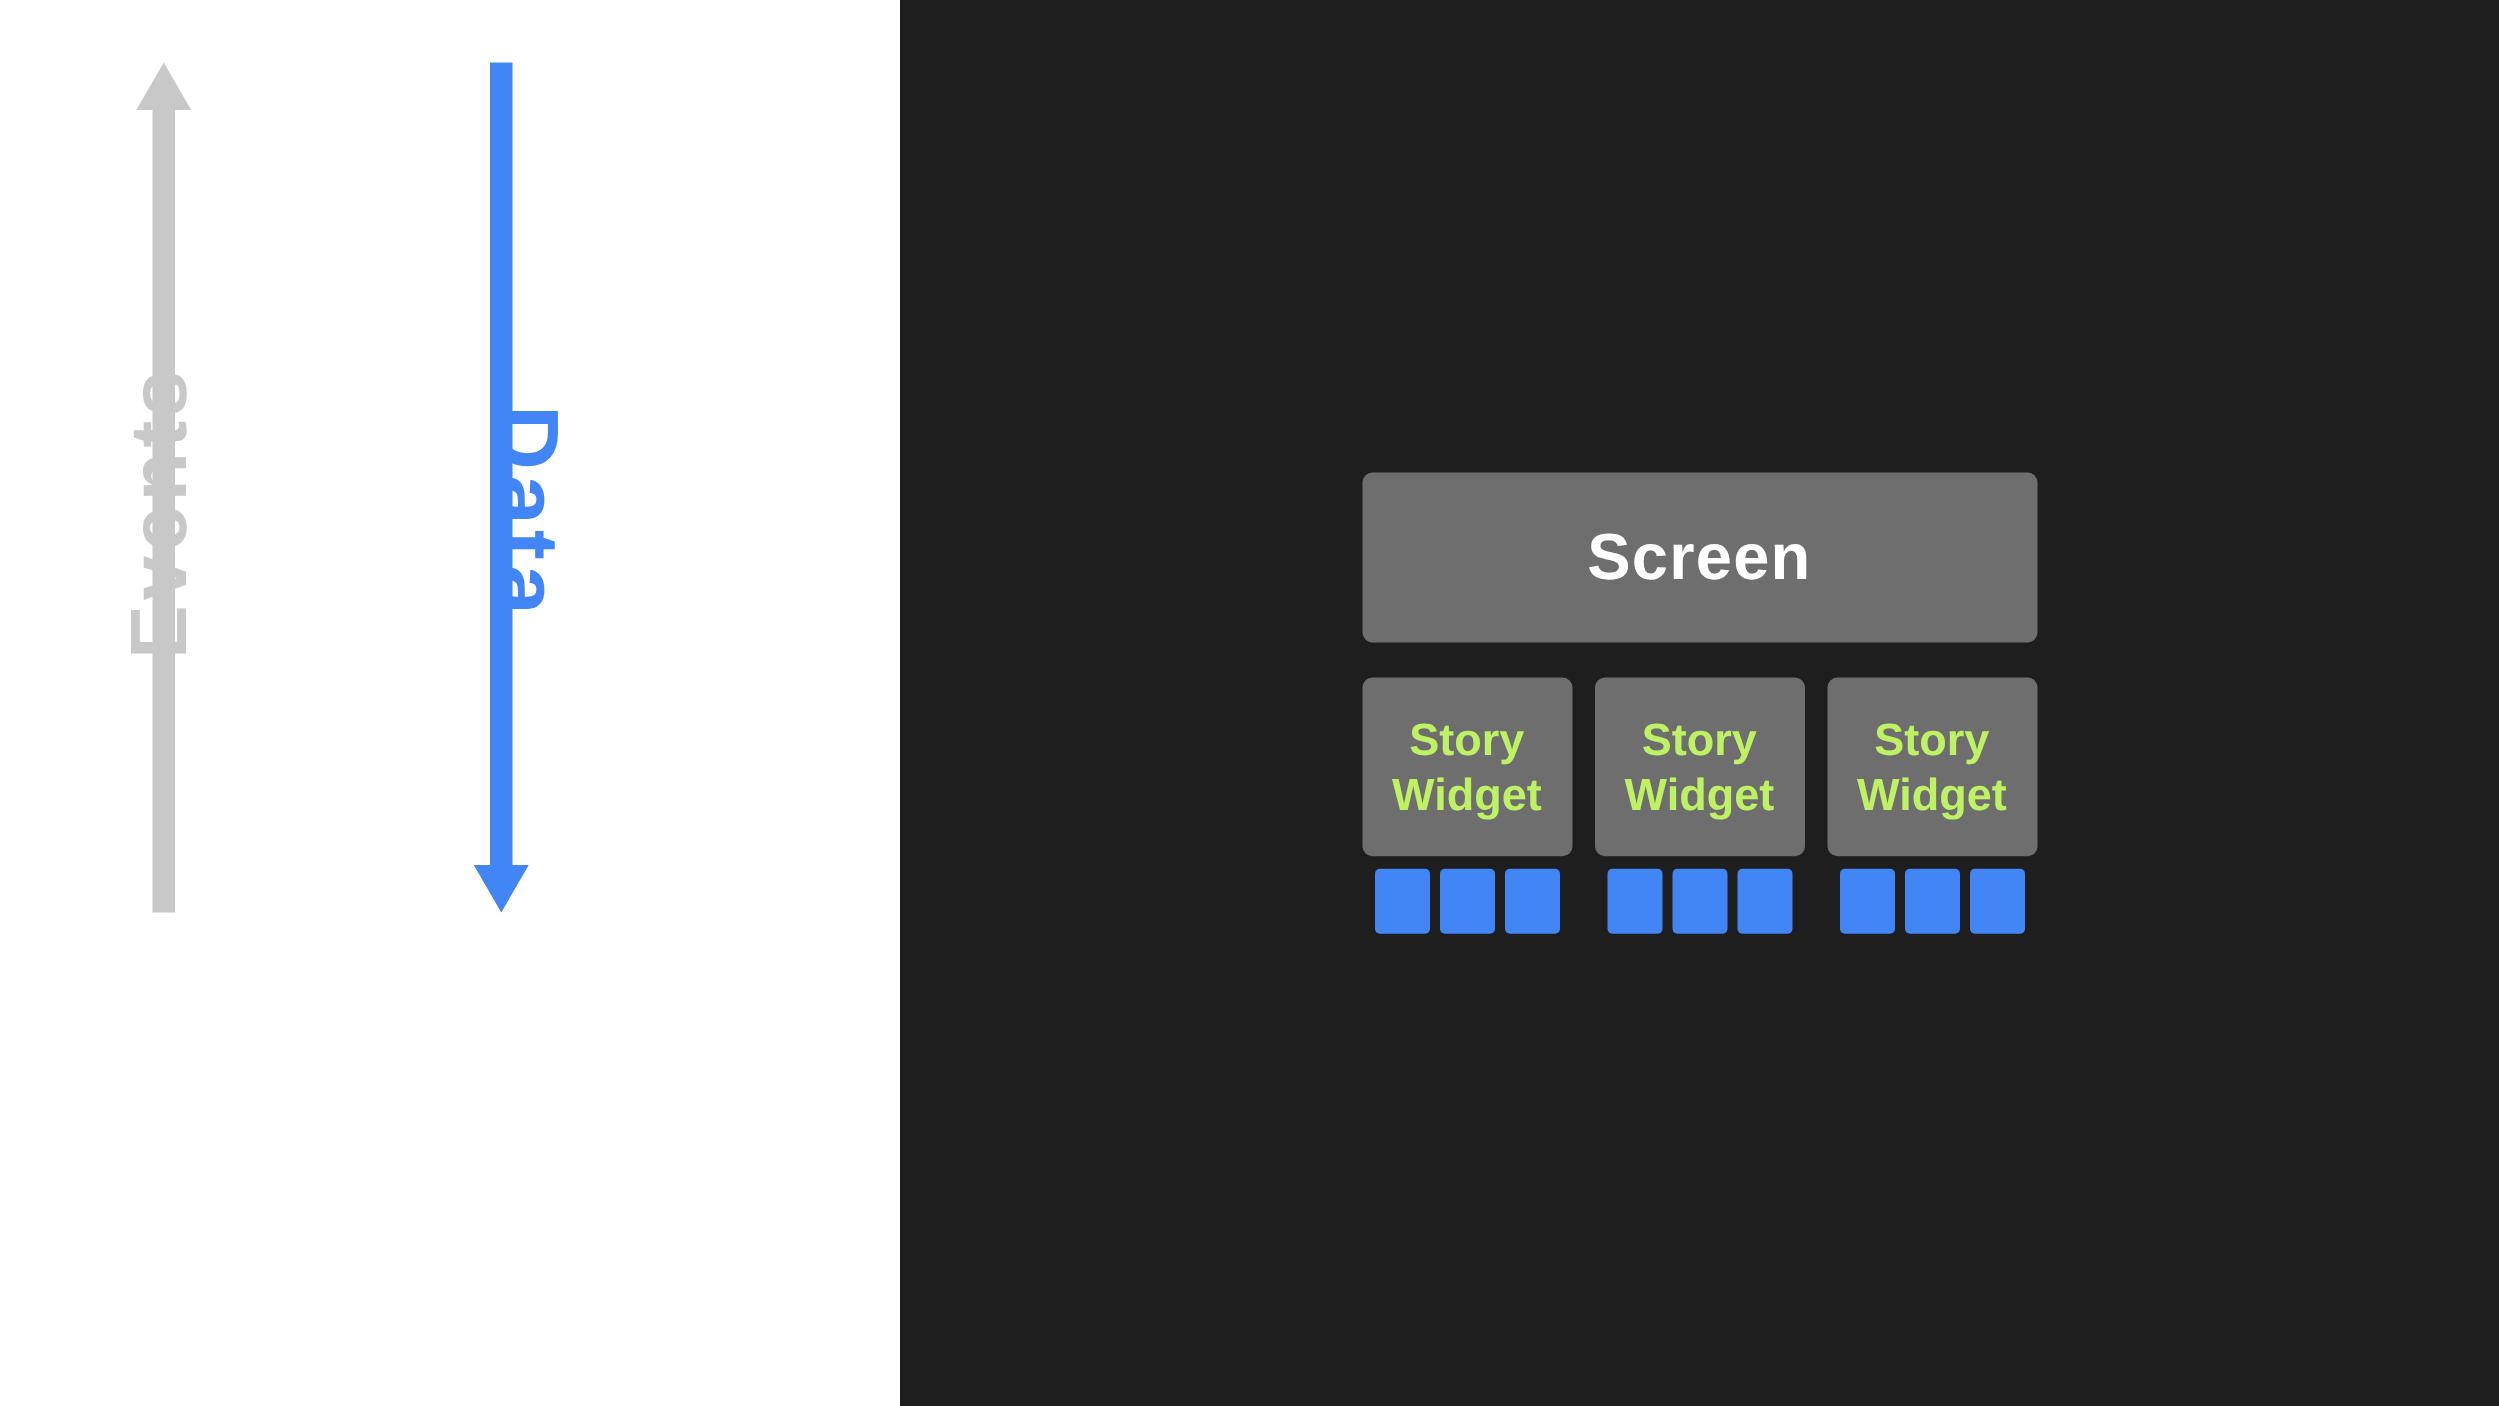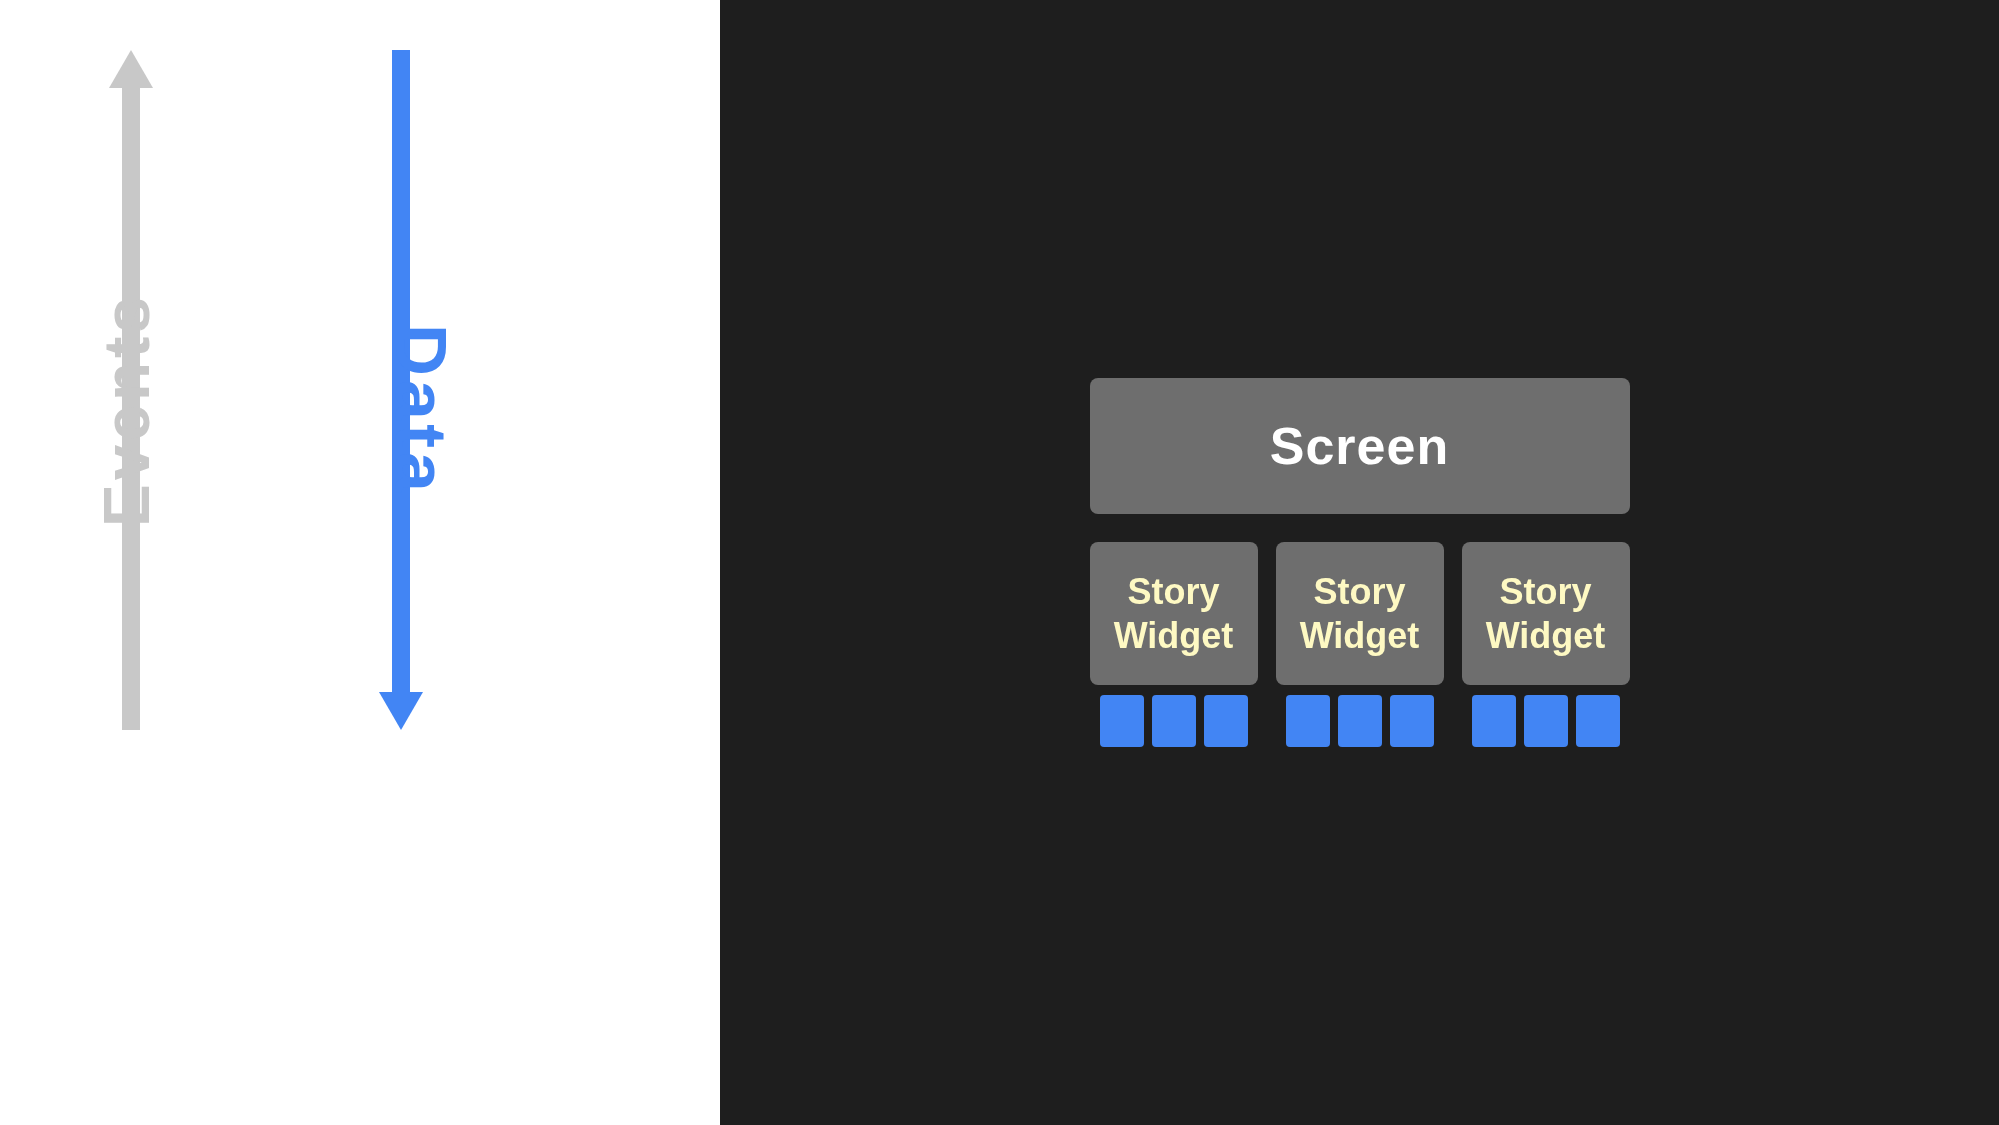--- a/index.html
+++ b/index.html
@@ -194,21 +194,21 @@
       display: flex;
       align-items: center;
       justify-content: center;
       padding: 28px 10px;
       text-align: center;
     }
 
     .story-widget-label {
       font-size: 36px;
       font-weight: 600;
-      color: #fef9c3;
+      color: #bef264;
       line-height: 1.2;
     }
 
     
     .story-sub-items {
       display: flex;
       flex-direction: row;
       gap: 8px;
       justify-content: center;
       width: 100%;

